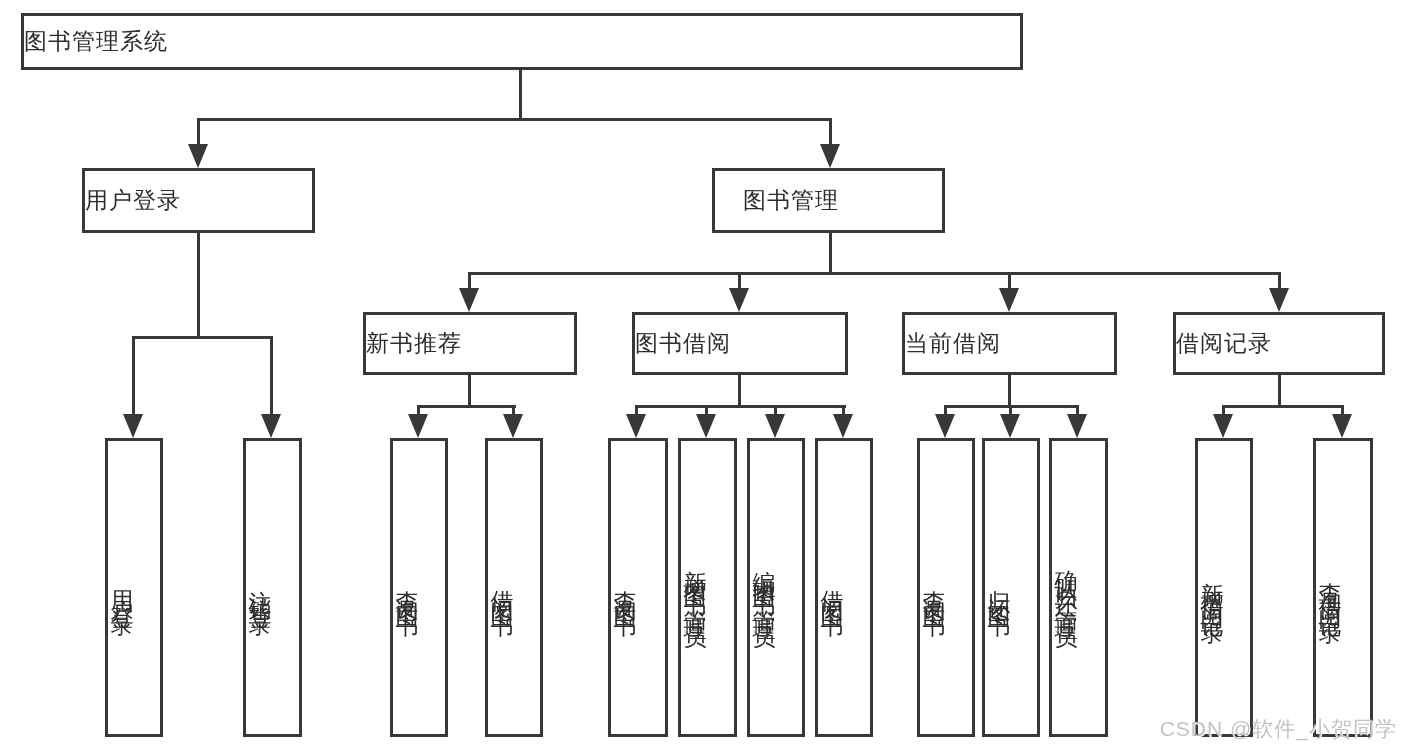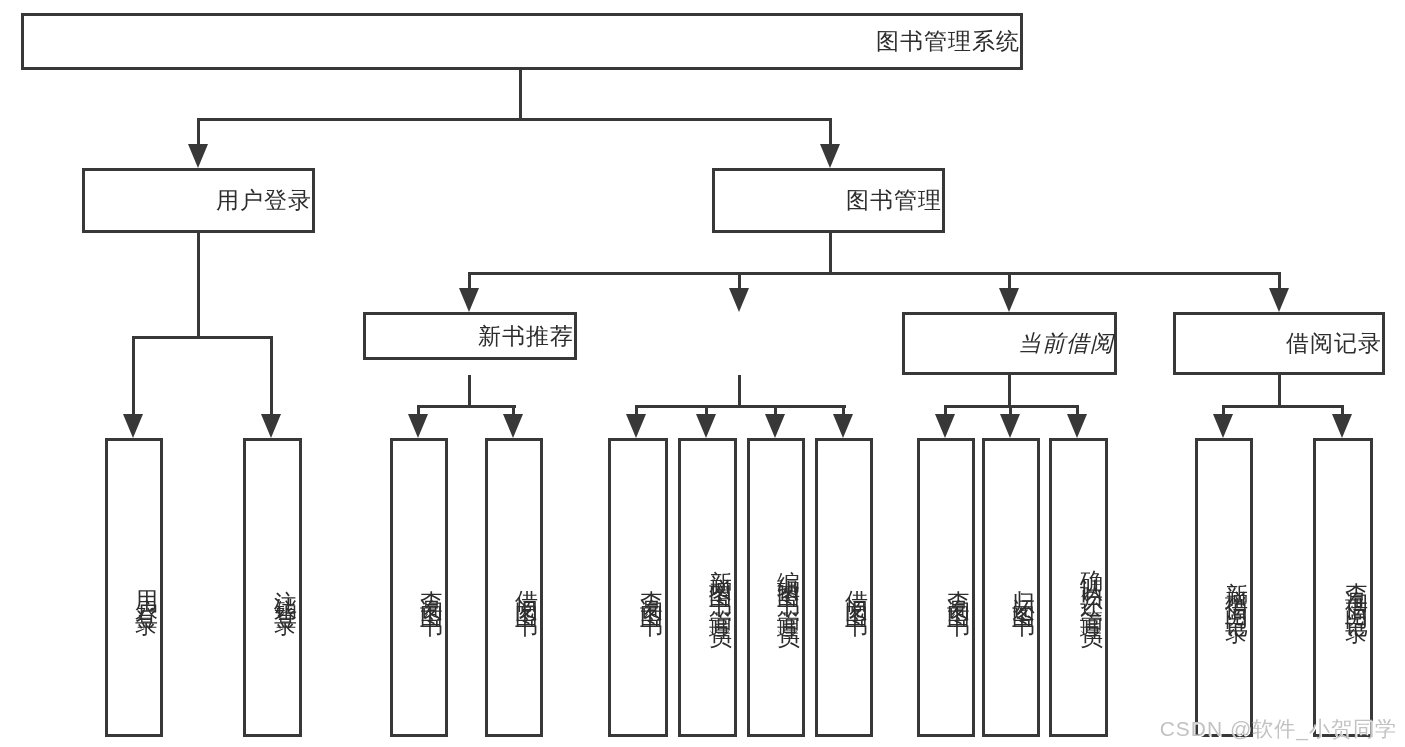--- a/index.html
+++ b/index.html
@@ -17,21 +17,21 @@
     color: #2d2d2d;
   }
   
   .node {
     position: absolute;
     box-sizing: border-box;
     background: #ffffff;
     border: 3px solid #383838;
     display: flex;
     align-items: center;
-    justify-content: flex-end;
+    justify-content: flex-start;
   }
   .node.h span {
     font-size: 23px;
     letter-spacing: 1px;
     white-space: nowrap;
   }
   .node.v span {
     writing-mode: vertical-rl;
     text-orientation: mixed;
     font-size: 23px;
@@ -98,24 +98,27 @@
   <div class="line" style="left:468px; top:272px; width:813px; height:3px;"></div>
   <div class="line" style="left:468px;  top:272px; width:3px; height:18px;"></div>
   <div class="line" style="left:738px;  top:272px; width:3px; height:18px;"></div>
   <div class="line" style="left:1008px; top:272px; width:3px; height:18px;"></div>
   <div class="line" style="left:1278px; top:272px; width:3px; height:18px;"></div>
   <div class="arrow" style="left:459px;  top:288px;"></div>
   <div class="arrow" style="left:729px;  top:288px;"></div>
   <div class="arrow" style="left:999px;  top:288px;"></div>
   <div class="arrow" style="left:1269px; top:288px;"></div>
 
-  <div class="node h" style="left:363px; top:312px; width:214px; height:48px;">
+  <div class="node h" style="left:363px; top:312px; width:214px; height:63px;">
     <span>新书推荐</span>
   </div>
-  <div class="node h" style="left:902px; top:312px; width:215px; height:63px;font-style:italic;">
+  <div class="node h" style="left:632px; top:312px; width:216px; height:63px;">
+    <span>图书借阅</span>
+  </div>
+  <div class="node h" style="left:902px; top:312px; width:215px; height:63px;">
     <span>当前借阅</span>
   </div>
   <div class="node h" style="left:1173px; top:312px; width:212px; height:63px;">
     <span>借阅记录</span>
   </div>
 
   <div class="line" style="left:468px; top:375px; width:3px; height:32px;"></div>
   <div class="line" style="left:417px; top:405px; width:99px; height:3px;"></div>
   <div class="line" style="left:417px; top:405px; width:3px; height:12px;"></div>
   <div class="line" style="left:512px; top:405px; width:3px; height:12px;"></div>

